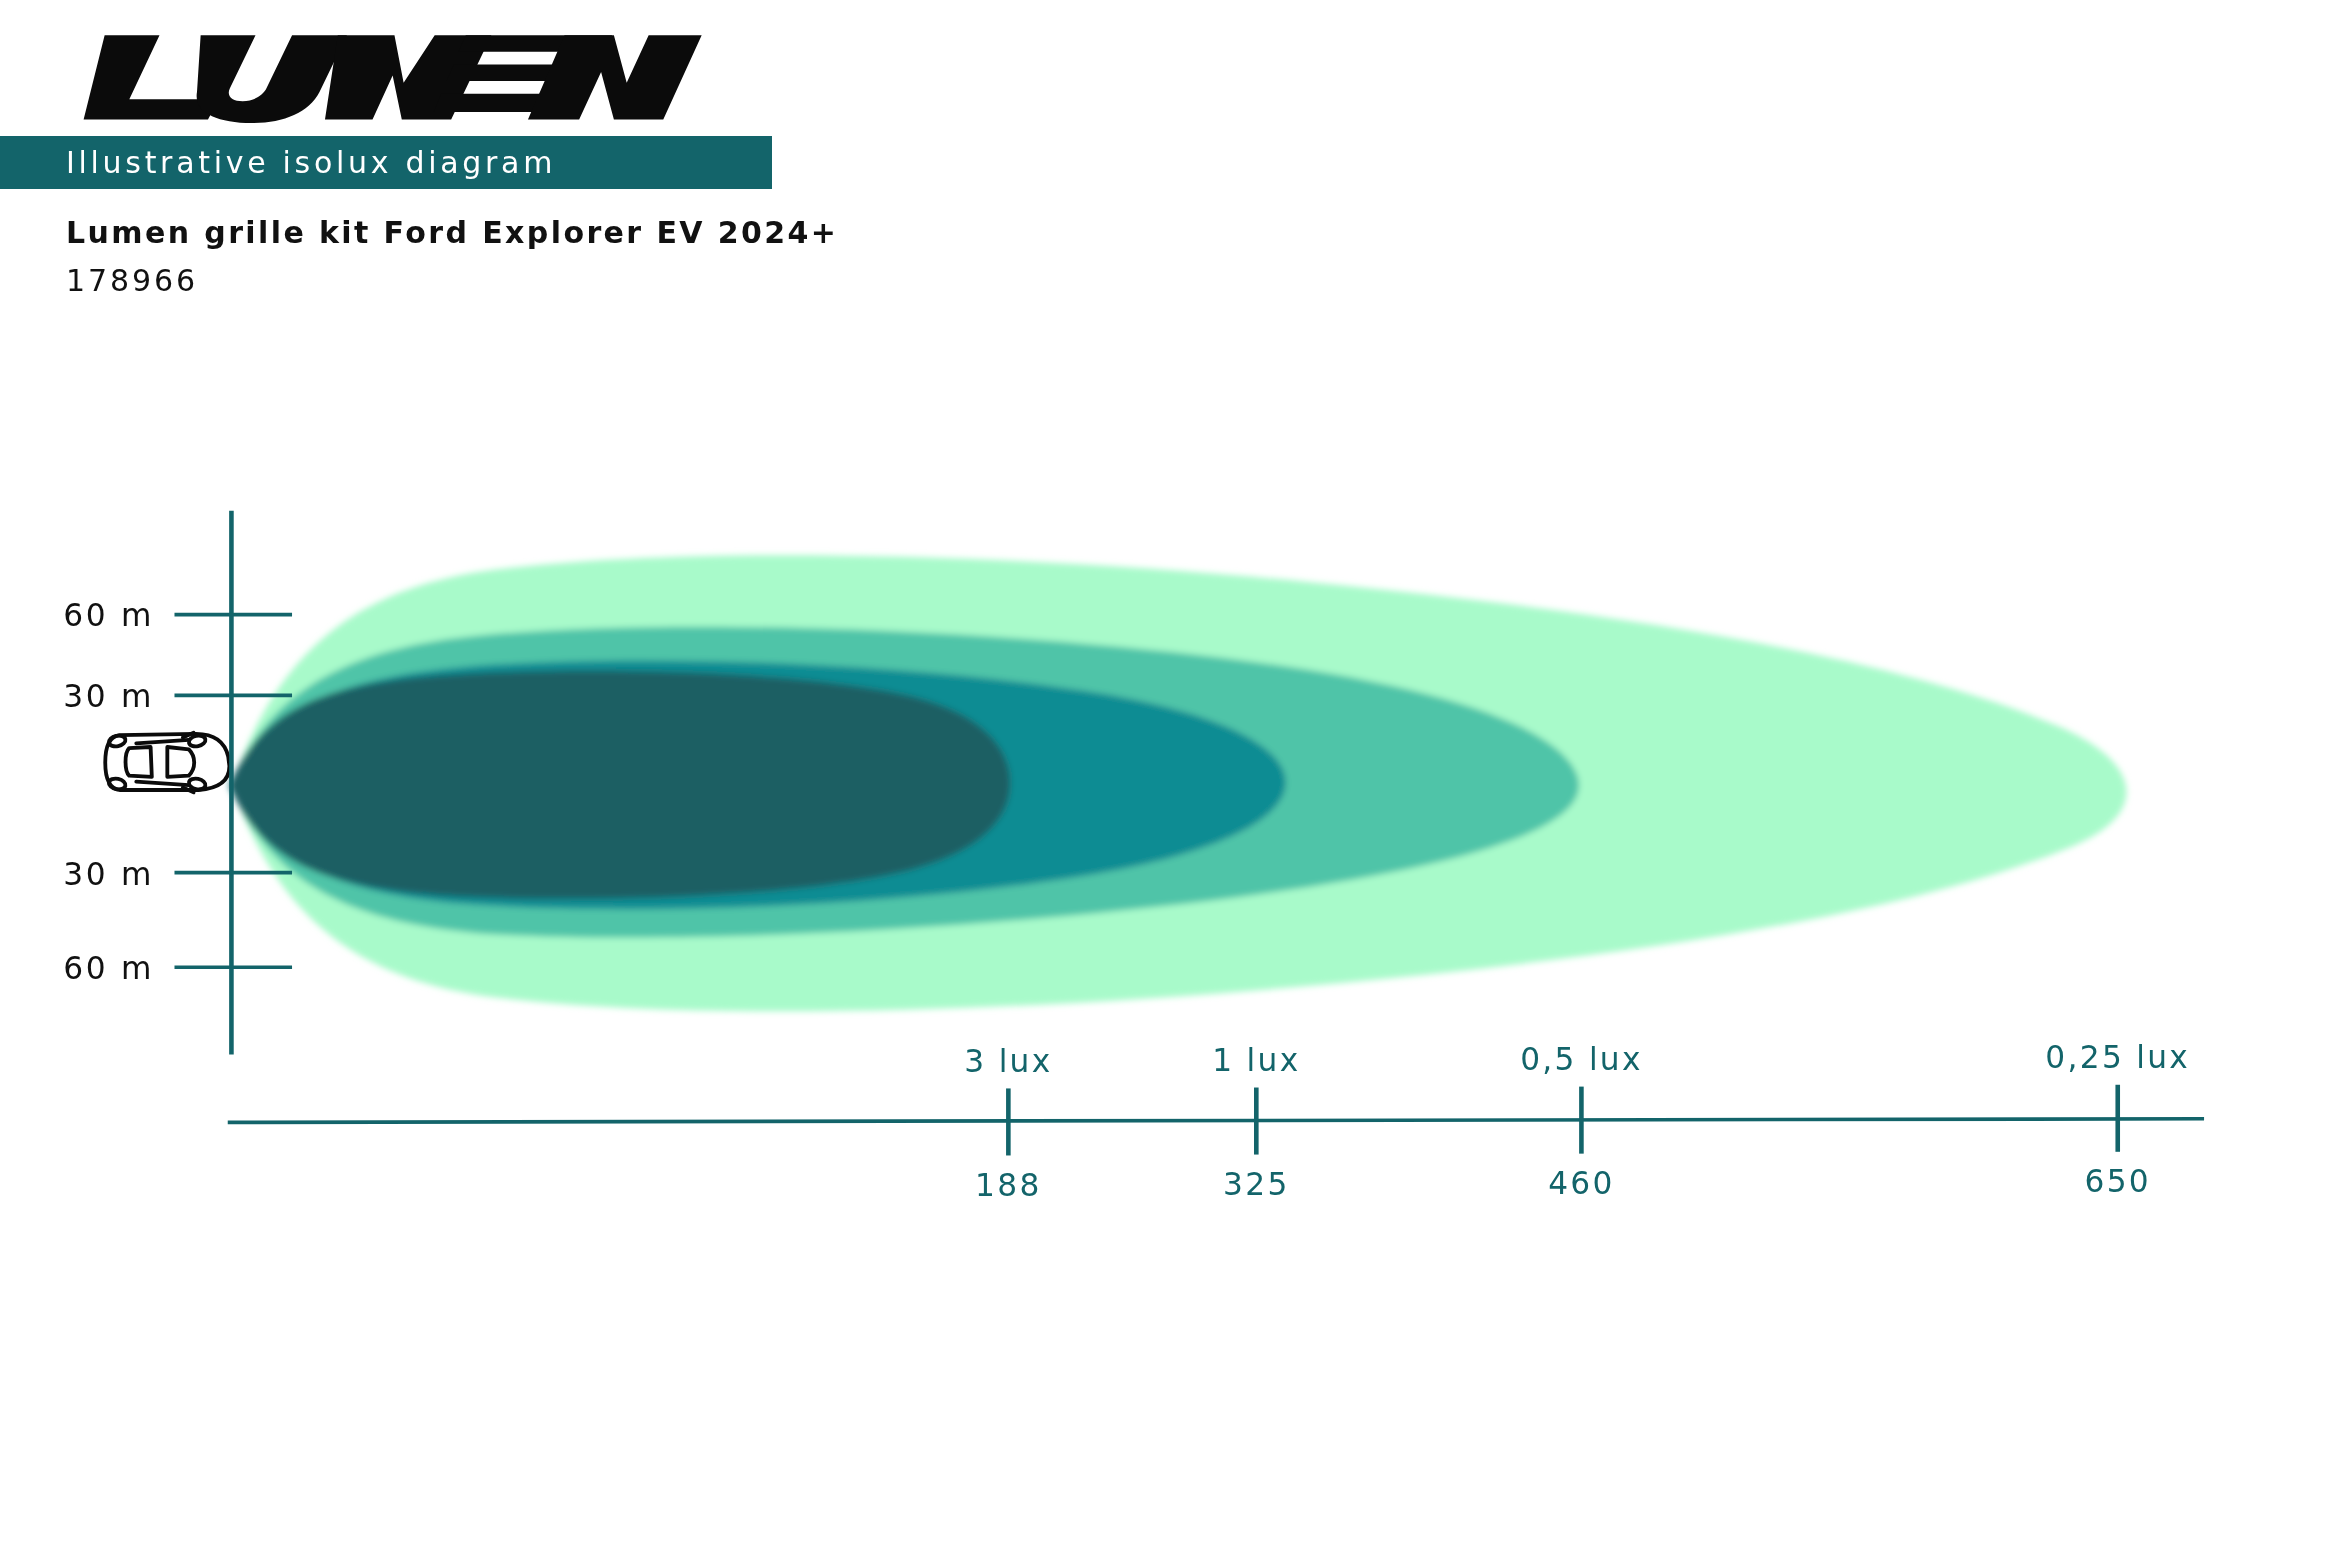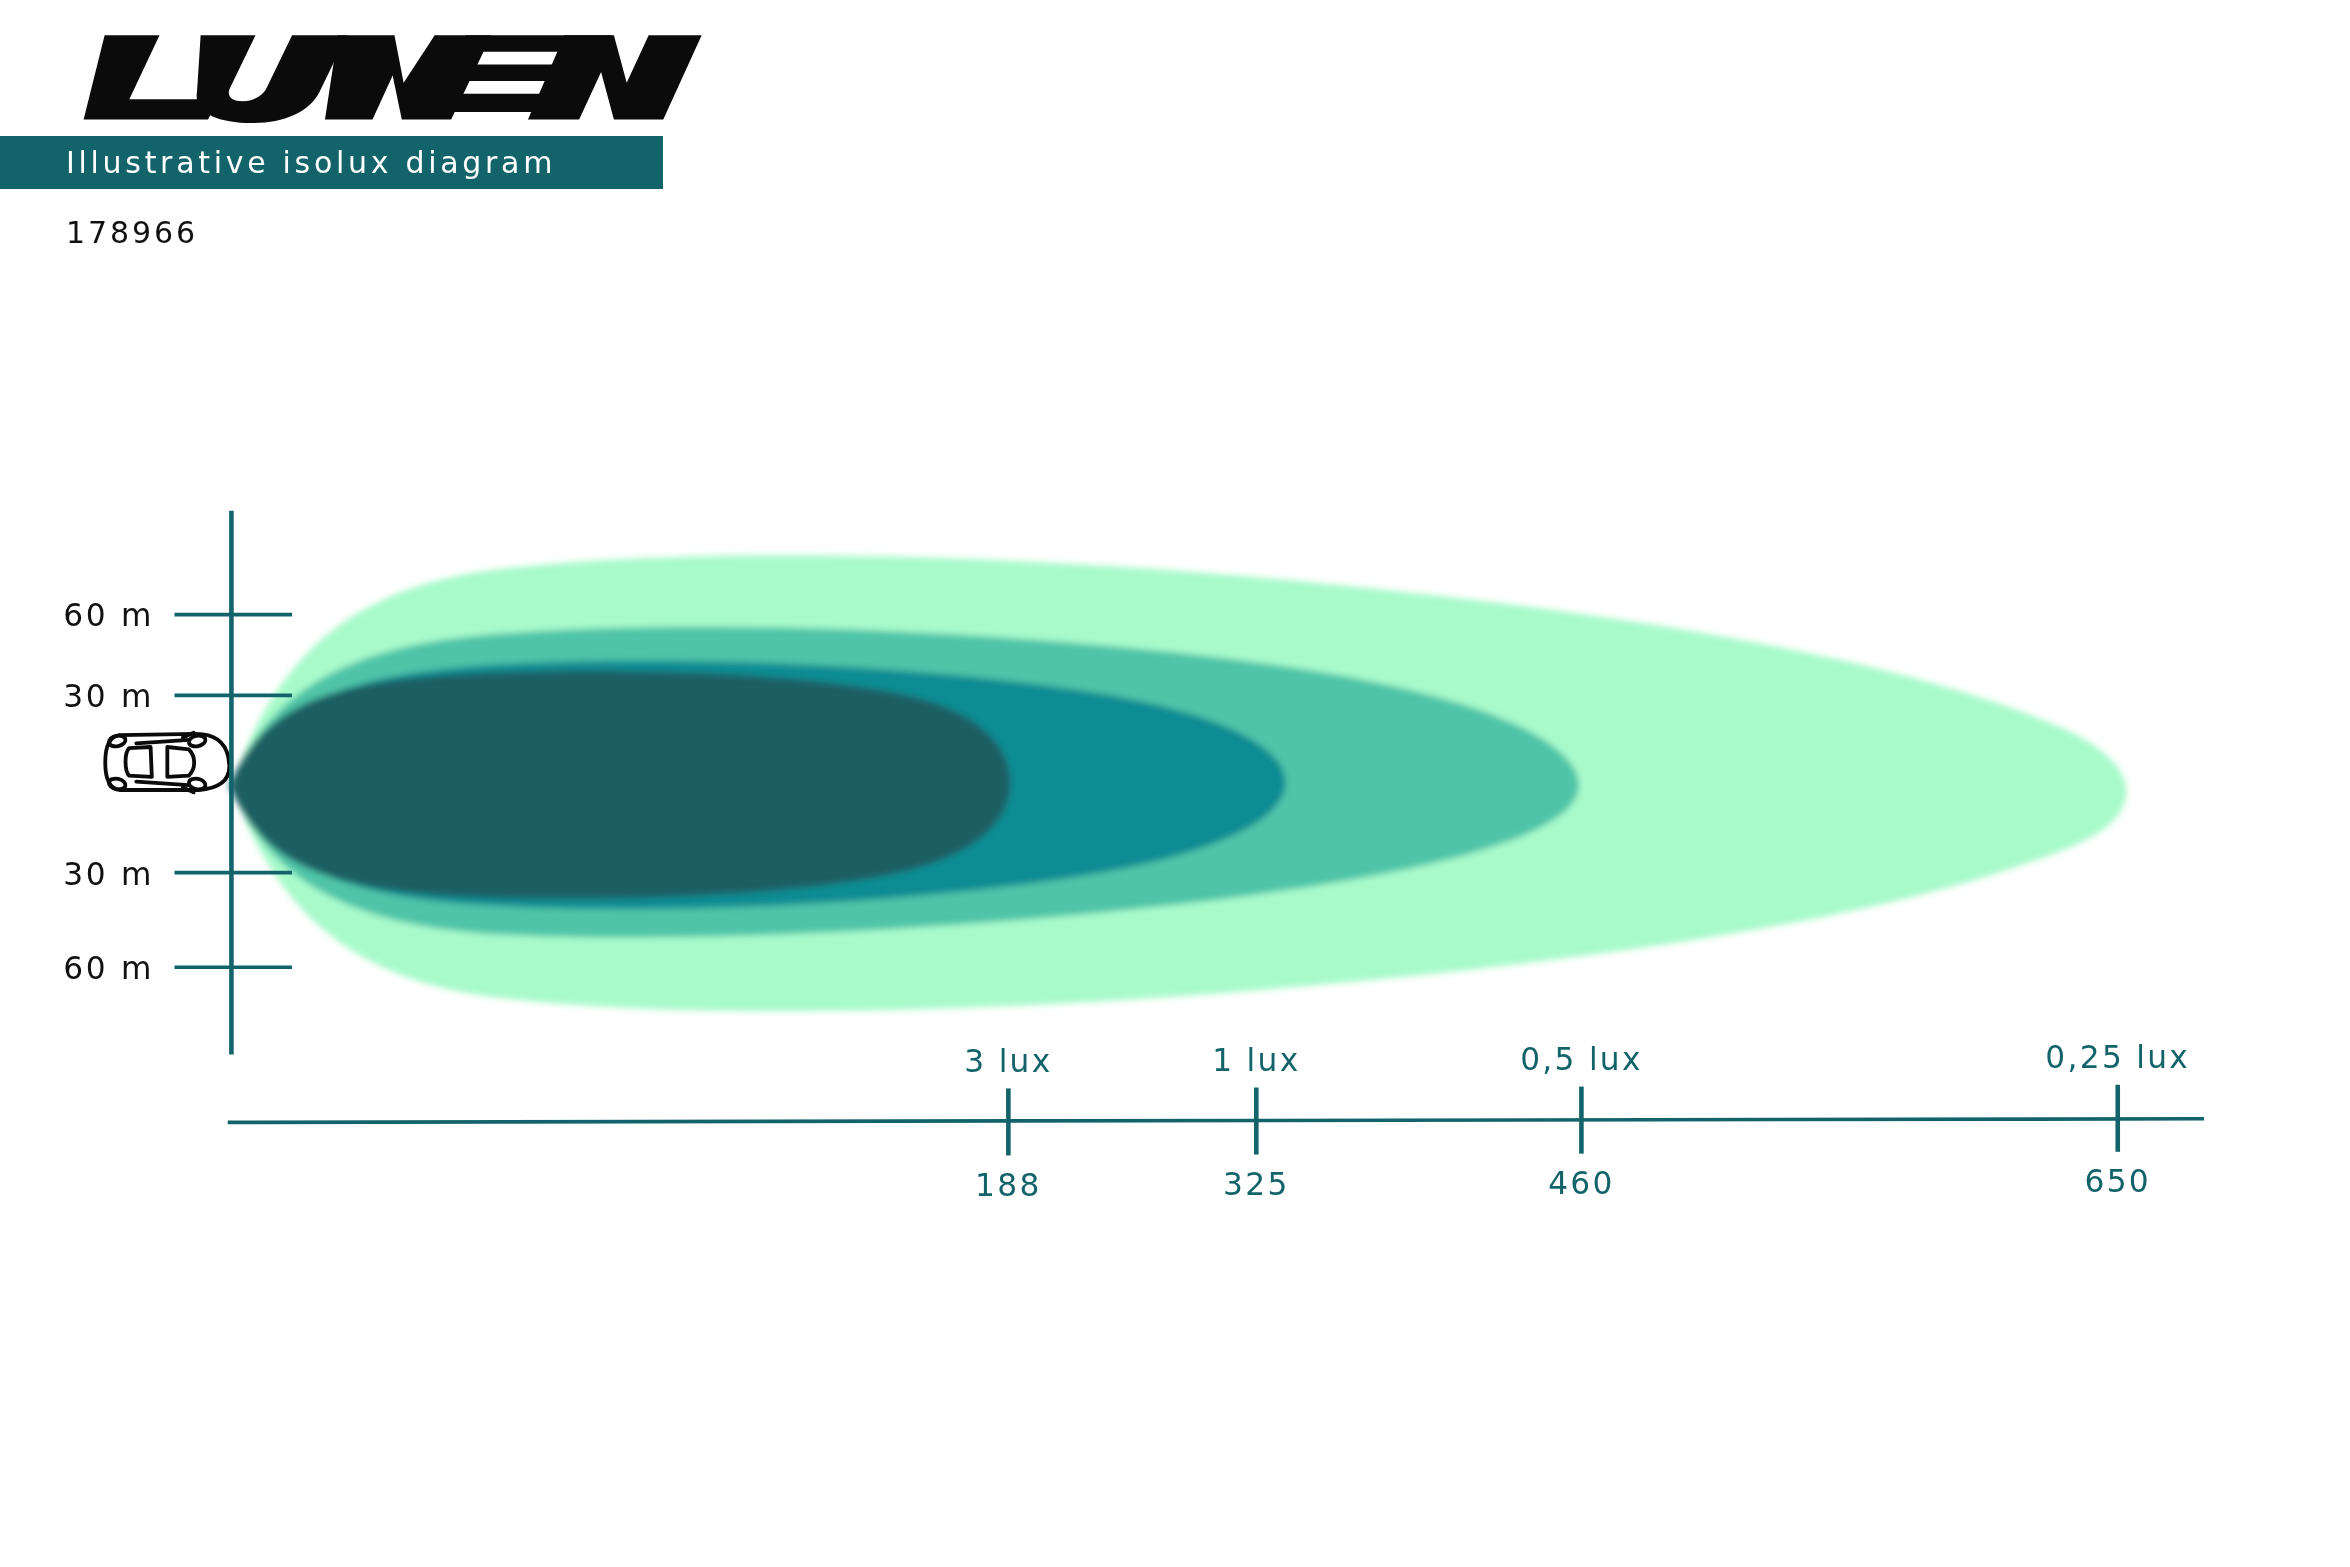--- a/index.html
+++ b/index.html
@@ -30,21 +30,21 @@
     top: 27.5px;
     width: 643px;
     height: 96px;
   }
   .logo-svg { display: block; }
 
   .banner {
     position: absolute;
     left: 0;
     top: 136px;
-    width: 663px;
+    width: 772px;
     height: 53px;
     background: #13646A;
     display: flex;
     align-items: center;
   }
   .banner-text {
     color: #ffffff;
     font-size: 30px;
     letter-spacing: 3.7px;
     font-weight: 400;
@@ -117,20 +117,21 @@
 
       <polygon points="548,8 602,8 616,60 640,8 698,8 656,100 602,100 588,48 564,100 508,100" fill="#0B0B0B"></polygon>
     </svg>
   </div>
 
   <div class="banner">
     <span class="banner-text">Illustrative isolux diagram</span>
   </div>
 
   <div class="meta">
+    <div class="meta-line title">Lumen grille kit Ford Explorer EV 2024+</div>
     <div class="meta-line">178966</div>
   </div>
 
 </div>
 
 <div class="chart">
   <svg width="2351" height="1568" viewBox="0 0 2560 1707">
 
     <defs>
       <filter id="softEdge" x="-10%" y="-30%" width="130%" height="160%">

